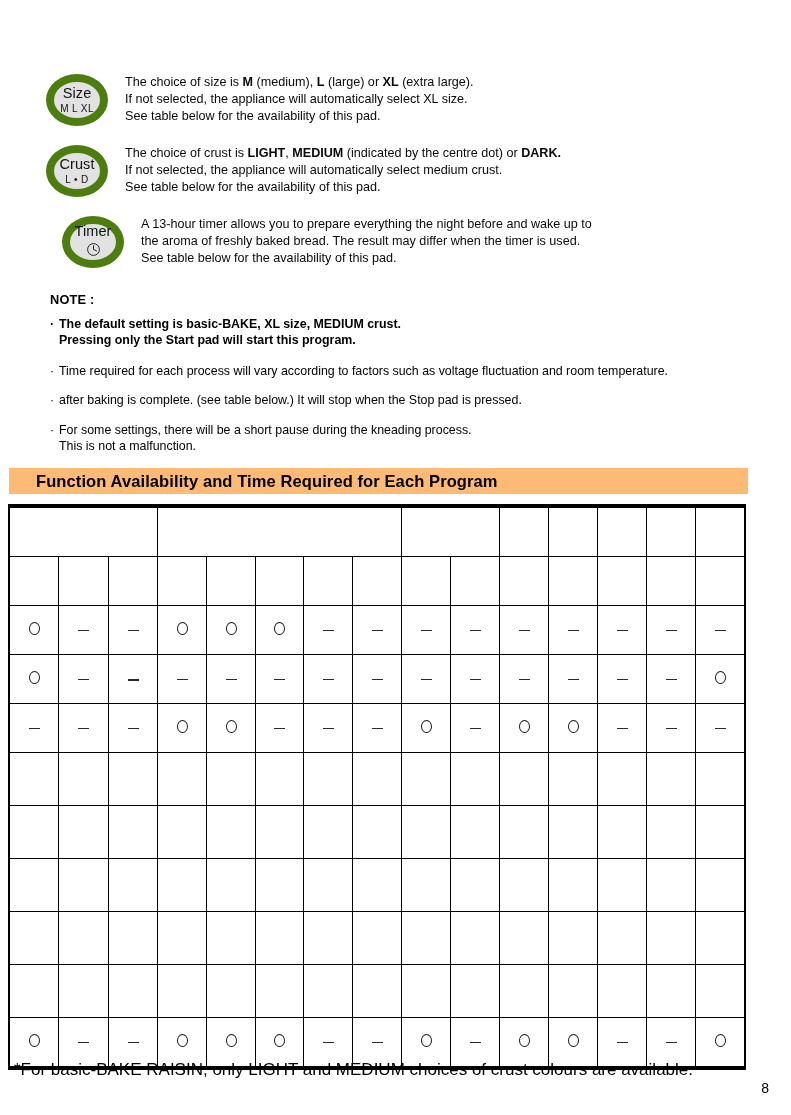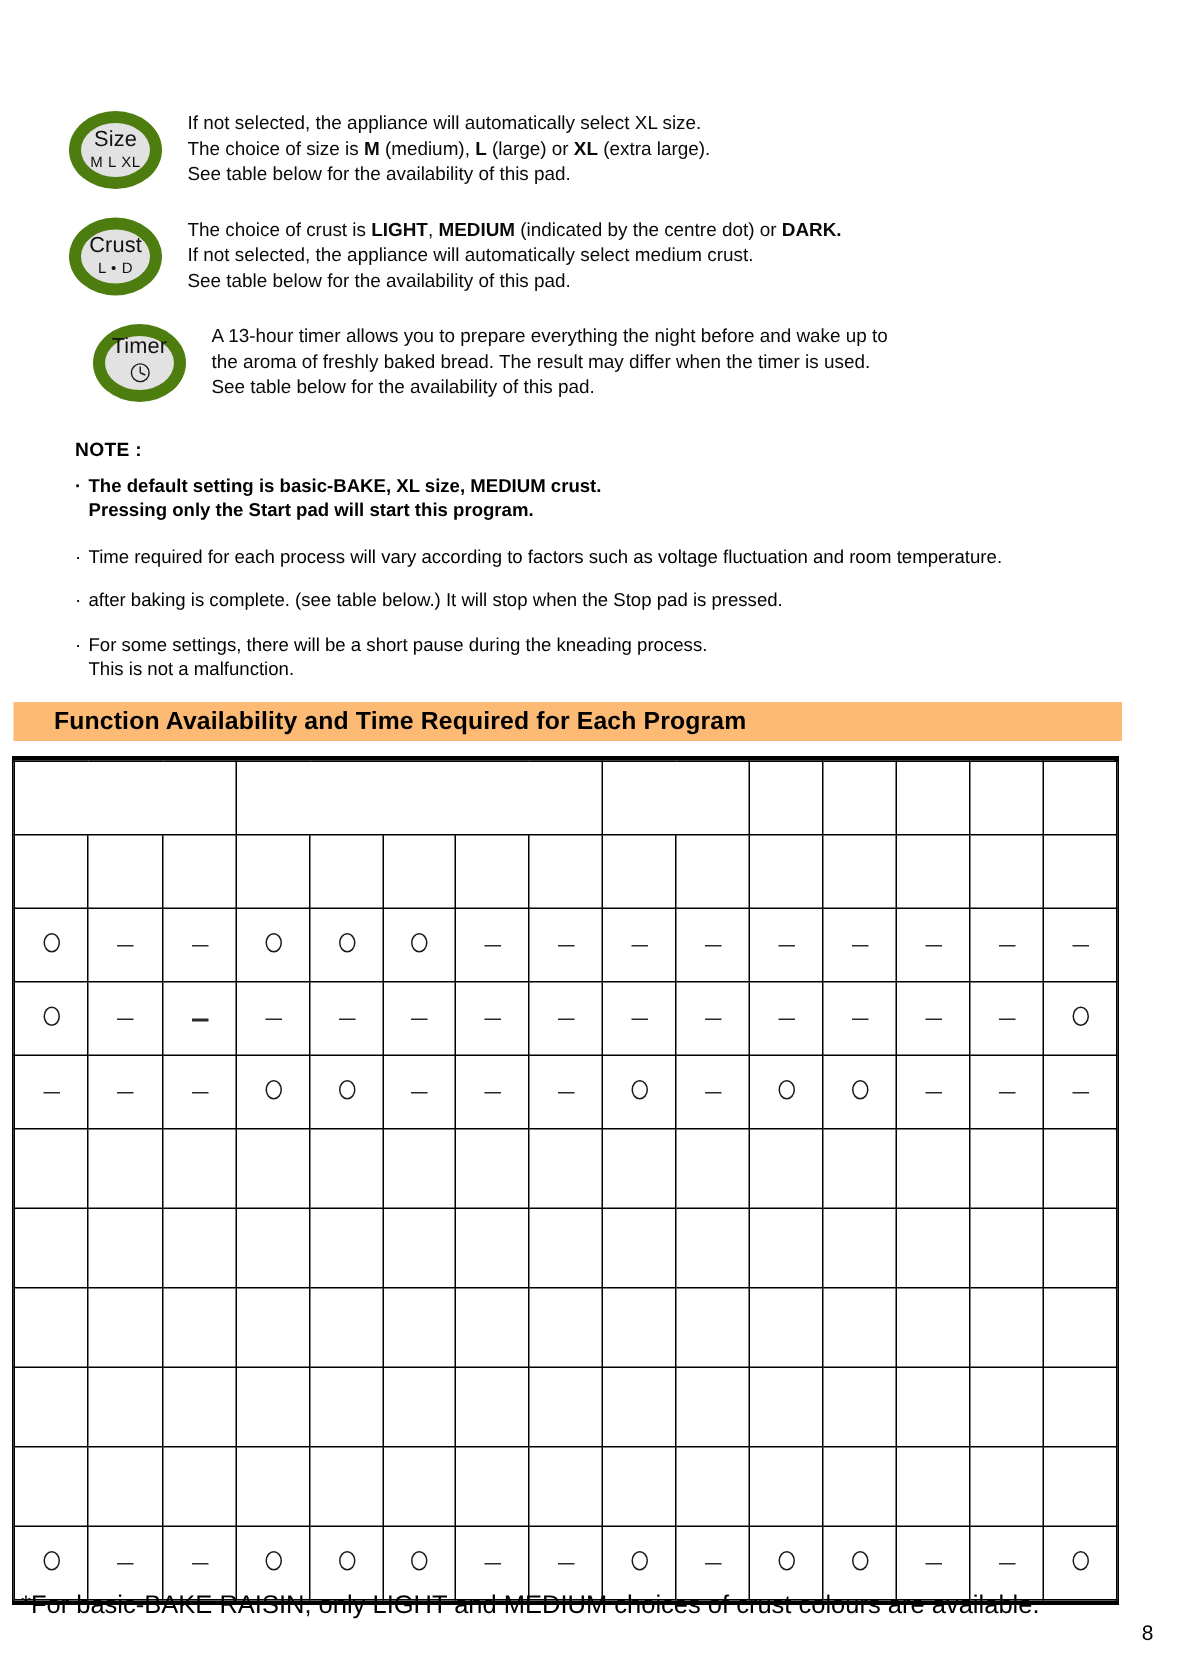--- a/index.html
+++ b/index.html
@@ -188,22 +188,22 @@
 <body>
 
 <div class="page">
 
   <div class="pad-block" style="left:46px; top:74px;">
     <div class="pad-ellipse">
       <span class="pad-title">Size</span>
       <span class="pad-sub">M L XL</span>
     </div>
     <div class="pad-text">
+      <span class="note-line">The choice of size is <b>M</b> (medium), <b>L</b> (large) or <b>XL</b> (extra large).</span>
       <span class="note-line">If not selected, the appliance will automatically select XL size.</span>
-      <span class="note-line">The choice of size is <b>M</b> (medium), <b>L</b> (large) or <b>XL</b> (extra large).</span>
       <span class="note-line">See table below for the availability of this pad.</span>
     </div>
   </div>
 
   <div class="pad-block" style="left:46px; top:145px;">
     <div class="pad-ellipse">
       <span class="pad-title">Crust</span>
       <span class="pad-sub">L • D</span>
     </div>
     <div class="pad-text">

